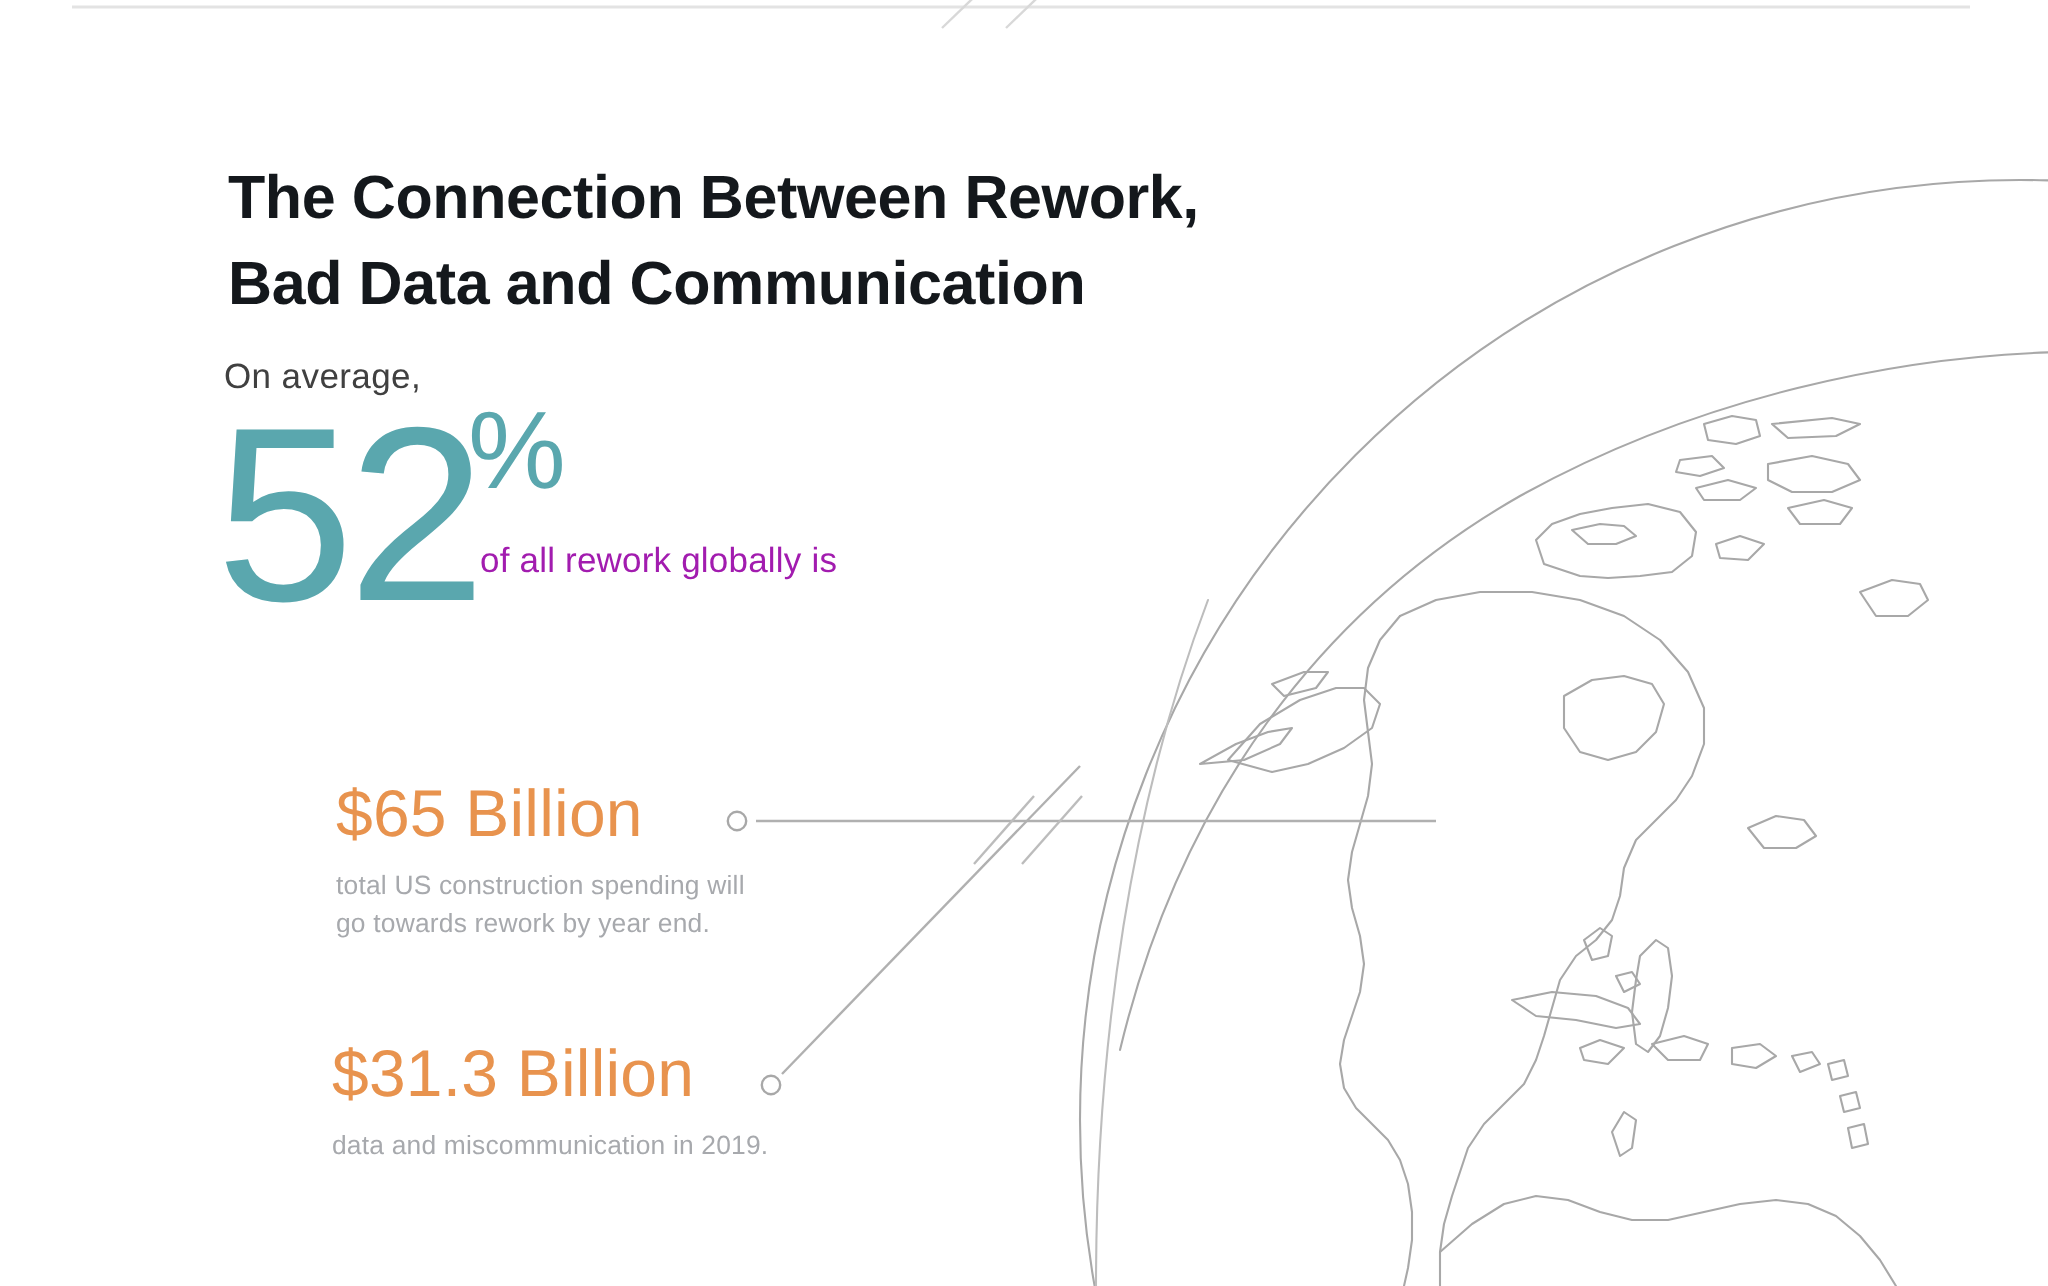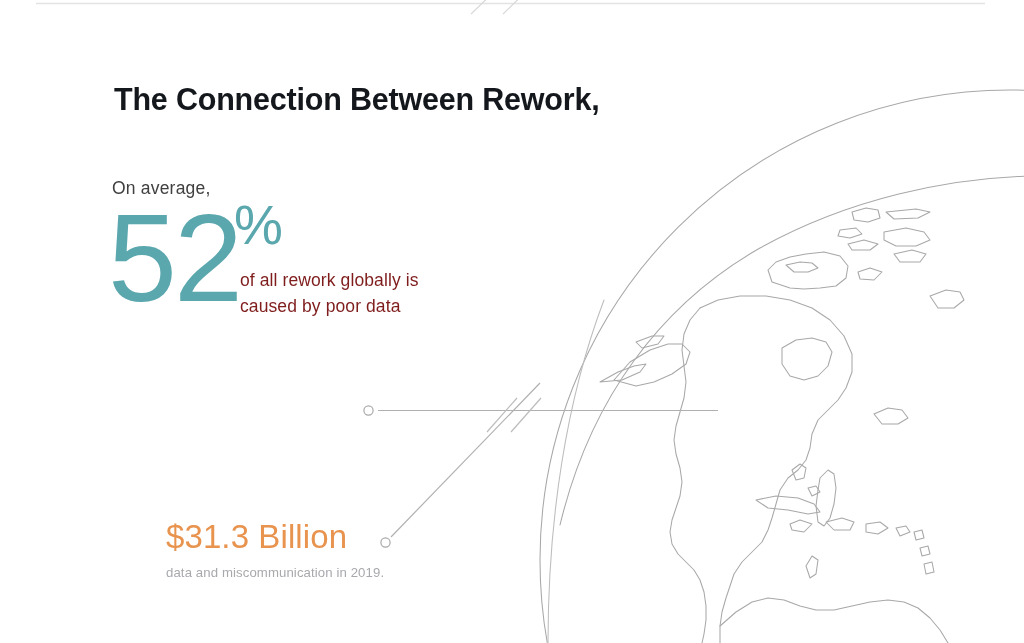--- a/index.html
+++ b/index.html
@@ -107,21 +107,21 @@
 
   .stat-caption {
     position: absolute;
     left: 224px;
     top: 268px;
     width: 260px;
     font-size: 17.5px;
     font-weight: 300;
     line-height: 1.48;
     letter-spacing: 0.1px;
-    color: #7f1d1d;
+    color: #a21caf;
   }
   .stat-caption .cap-line { display: block; }
 
   .figure-block { position: absolute; }
 
   .figure-value {
     font-size: 33px;
     font-weight: 300;
     letter-spacing: 0.1px;
     line-height: 1;
@@ -231,33 +231,40 @@
 
       <circle cx="385.5" cy="542.5" r="4.6" fill="#ffffff" stroke="#a8a8a8"></circle>
       <line x1="391" y1="537" x2="540" y2="383"></line>
     </g>
   </svg>
 
   <div class="content">
 
     <h1 class="headline">
       <span class="hl-line">The Connection Between Rework,</span>
+      <span class="hl-line">Bad Data and Communication</span>
     </h1>
 
     <div class="kicker">On average,</div>
 
     <div class="big-stat">
       <span class="stat-number">52</span><span class="stat-unit">%</span>
     </div>
 
     <div class="stat-caption">
       <span class="cap-line">of all rework globally is</span>
-      <span class="cap-line">caused by poor data</span>
-    </div>
-
+    </div>
+
+    <div class="figure-block" id="fig-65">
+      <div class="figure-value">$65 Billion</div>
+      <div class="figure-caption">
+        <span class="cap-line">total US construction spending will</span>
+        <span class="cap-line">go towards rework by year end.</span>
+      </div>
+    </div>
 
     <div class="figure-block" id="fig-313">
       <div class="figure-value">$31.3 Billion</div>
       <div class="figure-caption">
         <span class="cap-line">data and miscommunication in 2019.</span>
       </div>
     </div>
 
   </div>
 </div>

